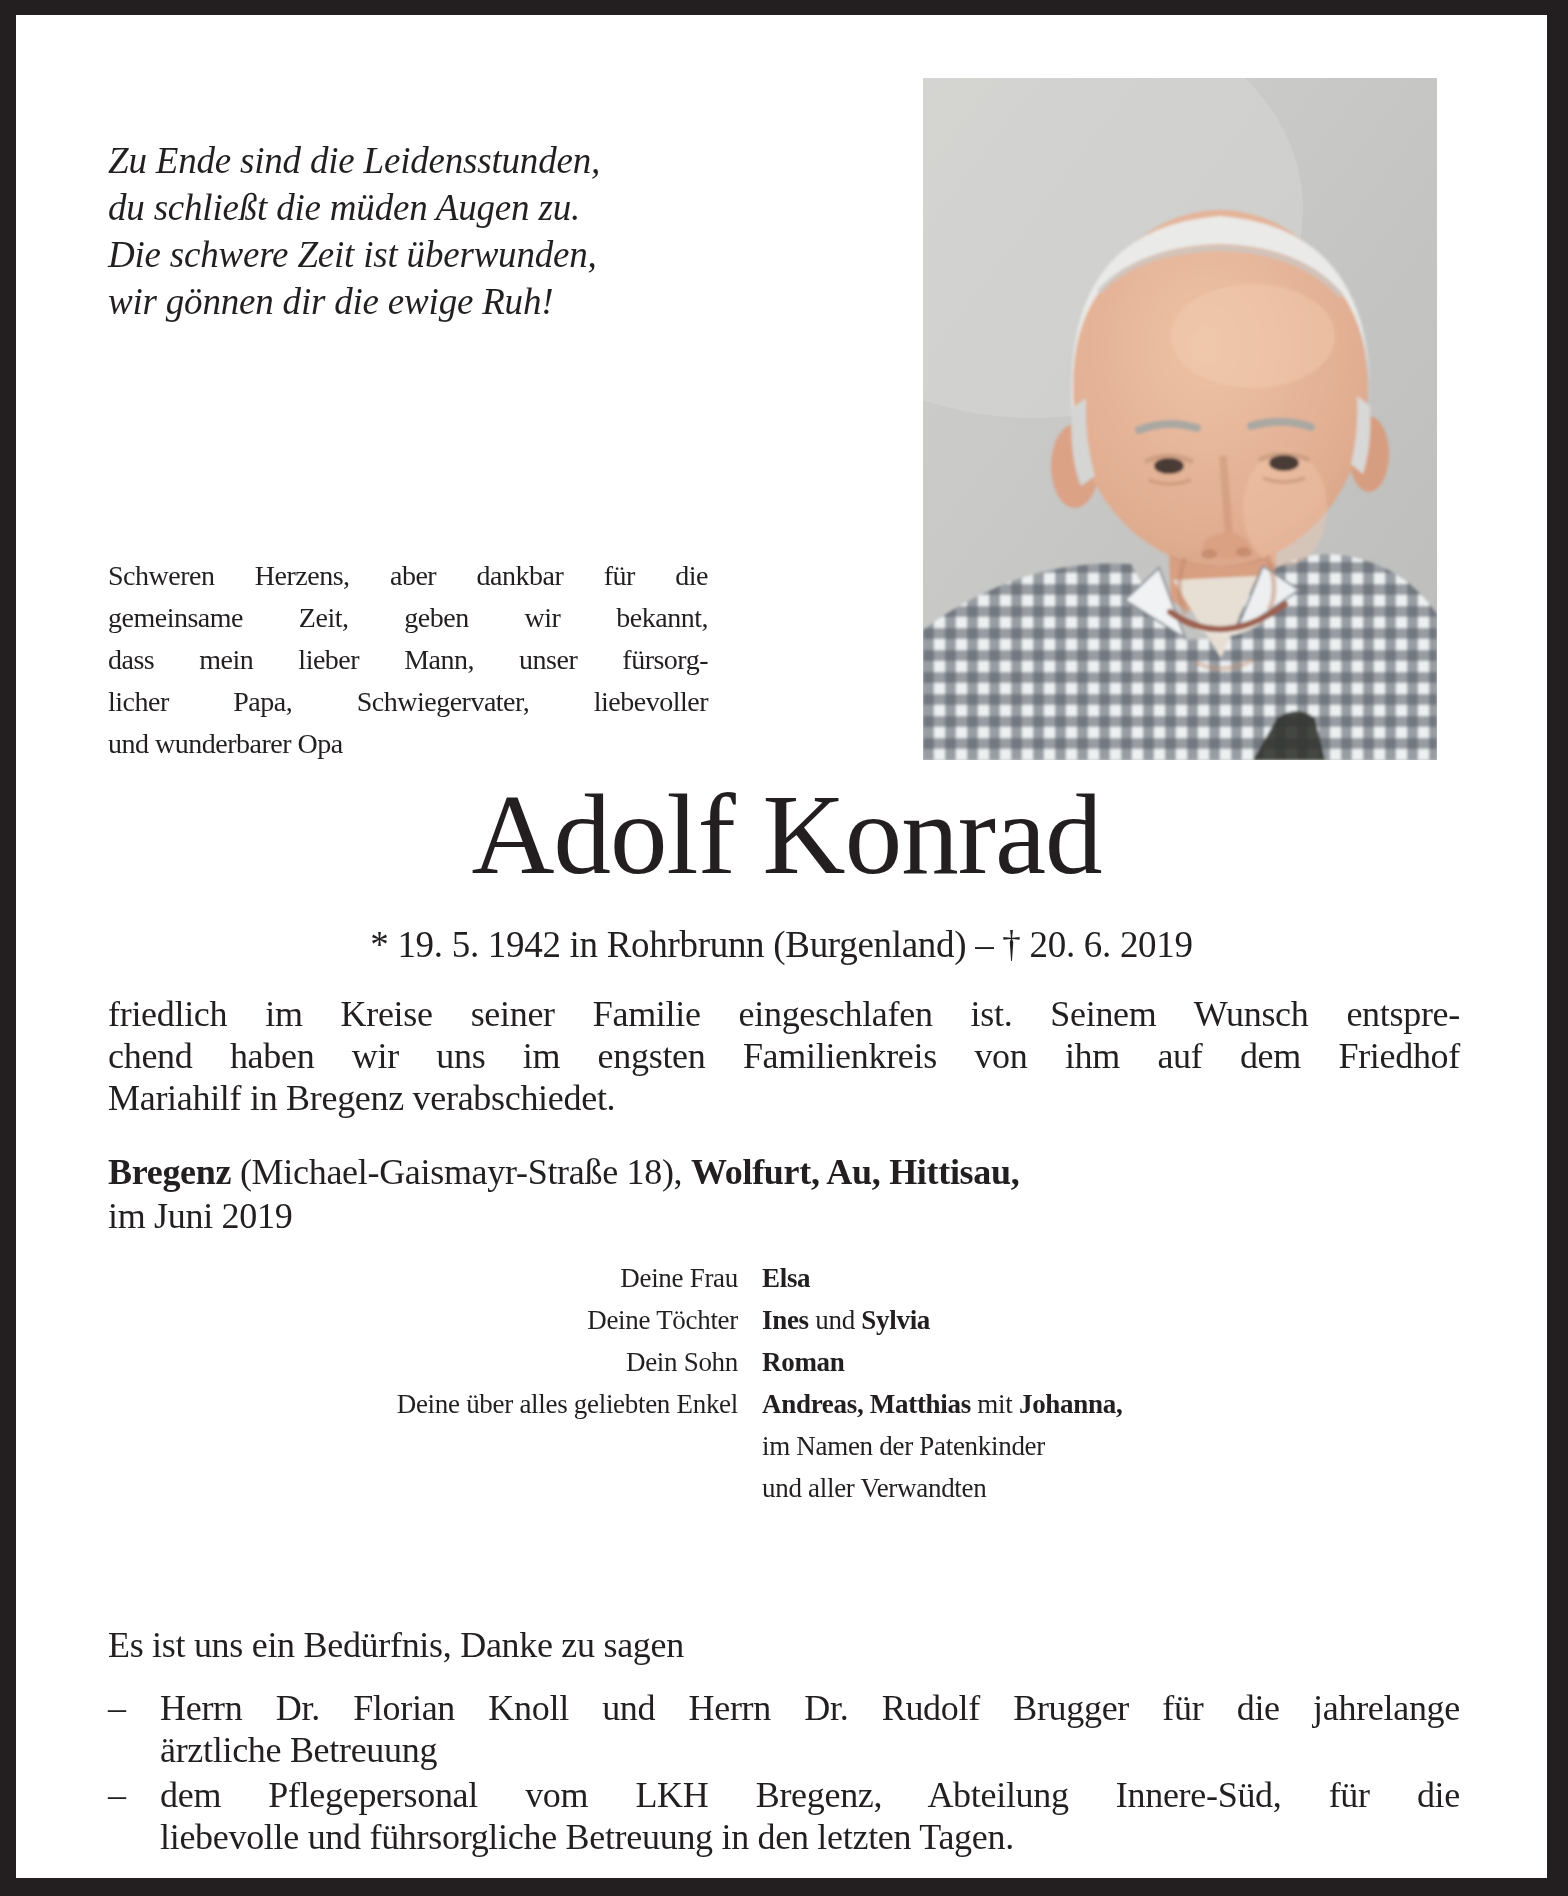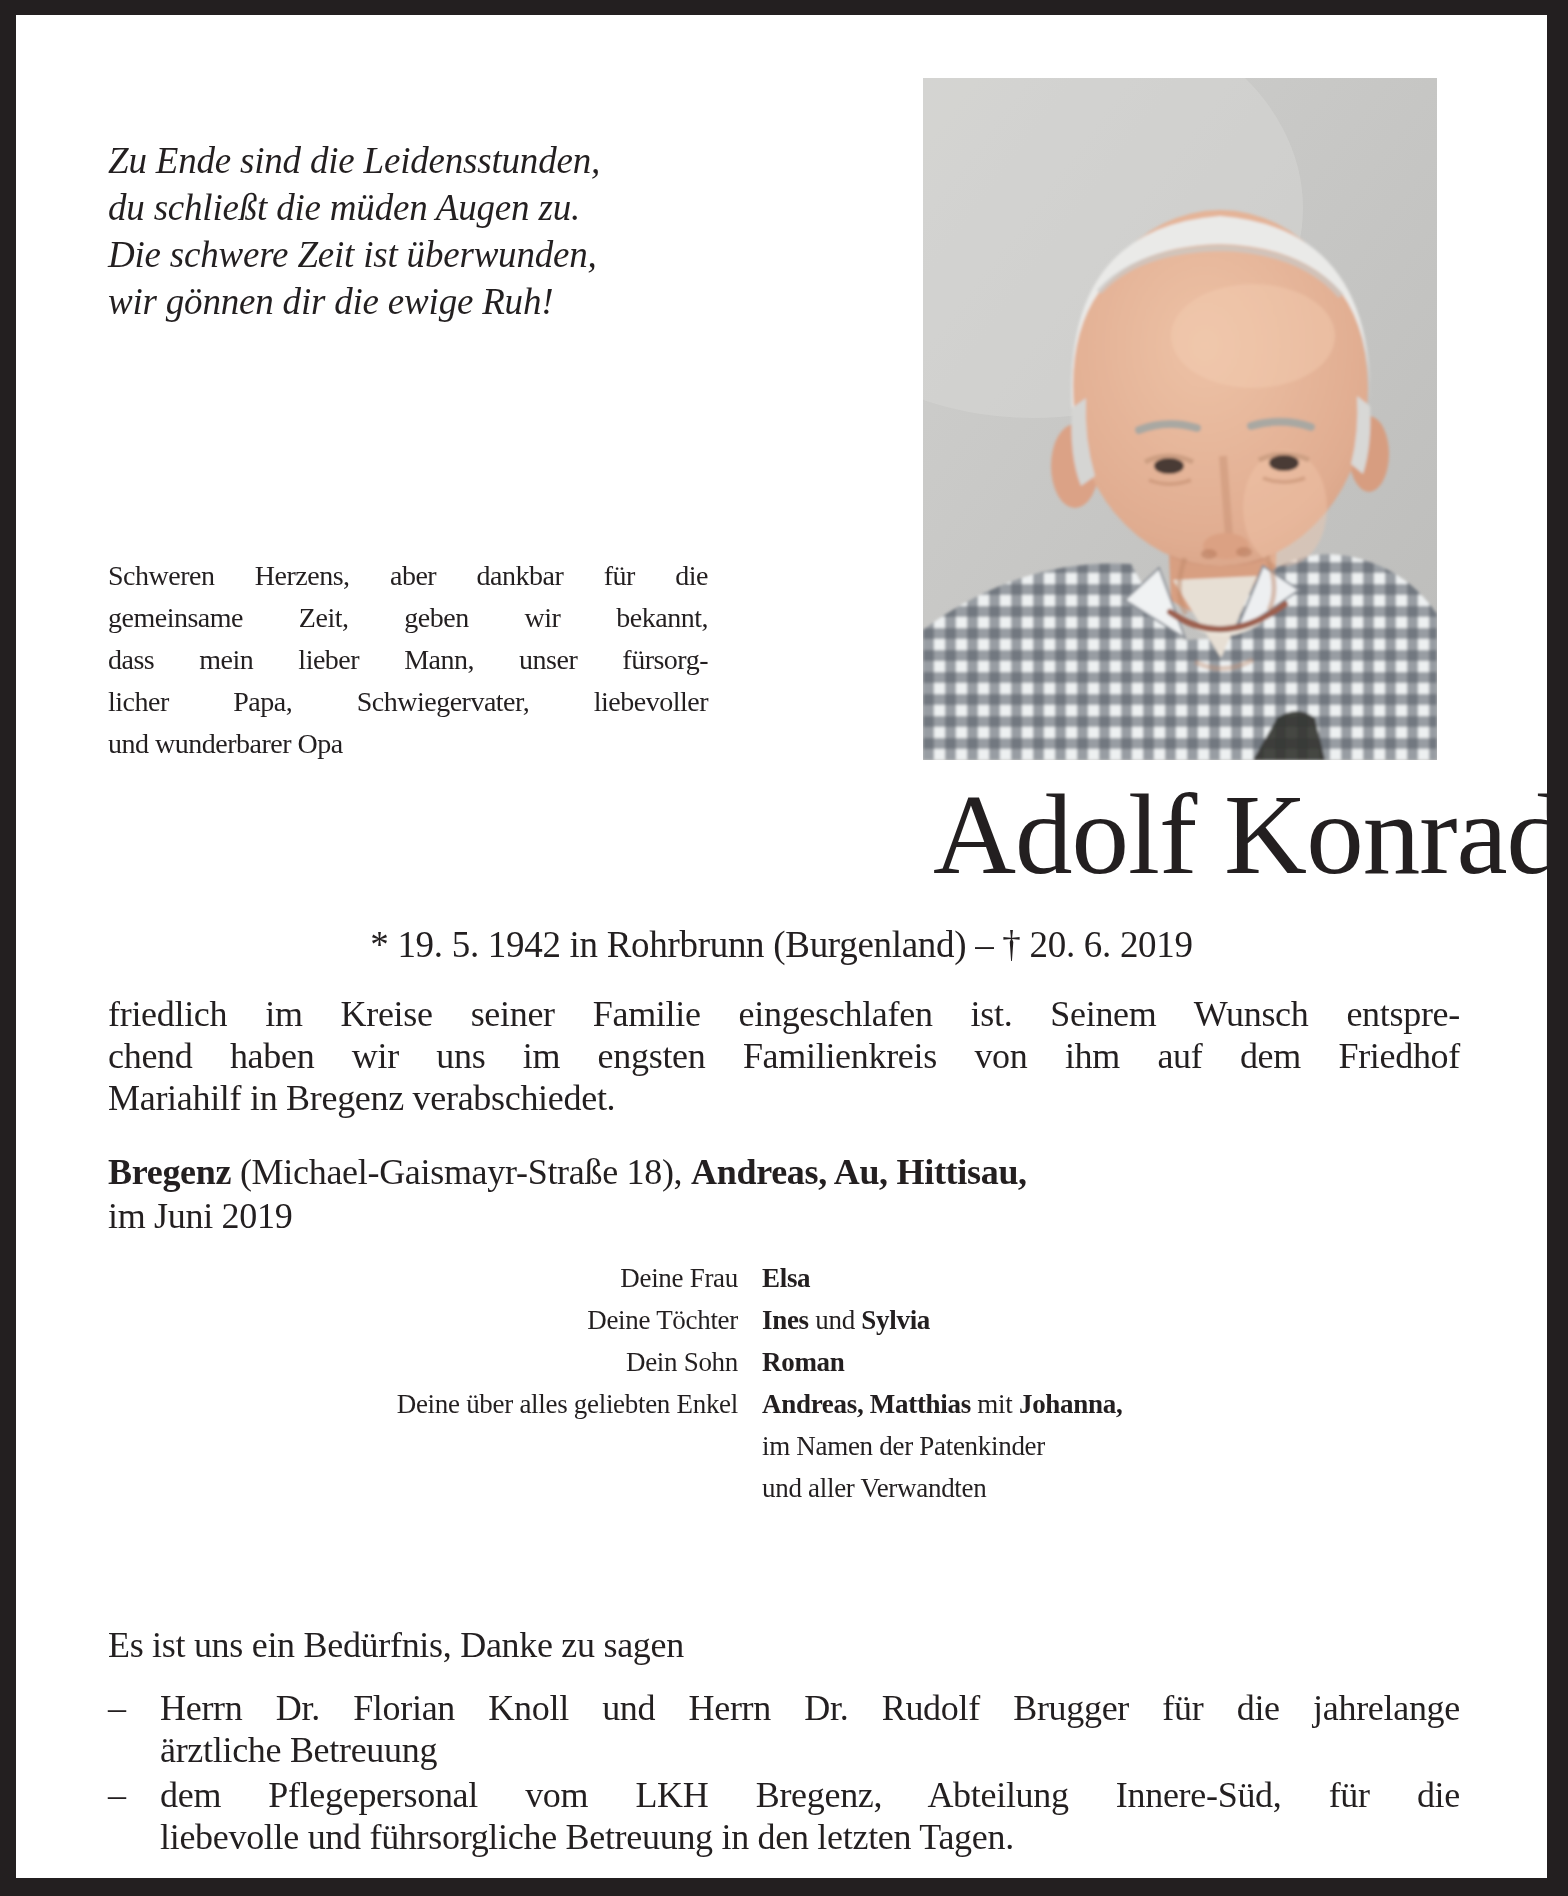--- a/index.html
+++ b/index.html
@@ -24,22 +24,22 @@
   }
   .photo {
     position: absolute; left: 907px; top: 63px; width: 514px; height: 682px;
   }
   .photo svg { display: block; width: 514px; height: 682px; }
   .intro {
     position: absolute; left: 92px; top: 540px; width: 600px;
     font-size: 28px; line-height: 42px; letter-spacing: -0.5px;
   }
   .deceased-name {
-    position: absolute; left: 16px; top: 760px; width: 100%;
-    text-align: right; font-size: 115px; line-height: 120px;
+    position: absolute; left: 5px; top: 760px; width: 100%;
+    text-align: center; font-size: 115px; line-height: 120px;
     letter-spacing: -1px; white-space: nowrap;
   }
   .deceased-dates {
     position: absolute; left: 0; top: 908px; width: 100%;
     text-align: center; font-size: 37px; line-height: 44px; font-weight: normal;
     letter-spacing: -0.3px;
   }
   .announcement {
     position: absolute; left: 92px; top: 978px; width: 1352px;
     font-size: 36px; line-height: 42px; letter-spacing: -0.3px;
@@ -170,21 +170,21 @@
 
   <div class="deceased-dates">* 19. 5. 1942 in Rohrbrunn (Burgenland) – † 20. 6. 2019</div>
 
   <div class="announcement">
       <div class="line just">friedlich im Kreise seiner Familie eingeschlafen ist. Seinem Wunsch entspre-</div>
       <div class="line just">chend haben wir uns im engsten Familienkreis von ihm auf dem Friedhof</div>
       <div class="line">Mariahilf in Bregenz verabschiedet.</div>
     </div>
 
   <div class="locdate">
-    <div class="line"><span class="b">Bregenz</span><span> (Michael-Gaismayr-Straße 18), </span><span class="b">Andreas, Au, Hittisau,</span></div>
+    <div class="line"><span class="b">Bregenz</span><span> (Michael-Gaismayr-Straße 18), </span><span class="b">Wolfurt, Au, Hittisau,</span></div>
     <div class="line">im Juni 2019</div>
   </div>
 
   <div class="family">
     <div class="row">
       <div class="label">Deine Frau</div>
       <div class="value"><span class="b">Elsa</span></div>
     </div>
     <div class="row">
       <div class="label">Deine Töchter</div>

